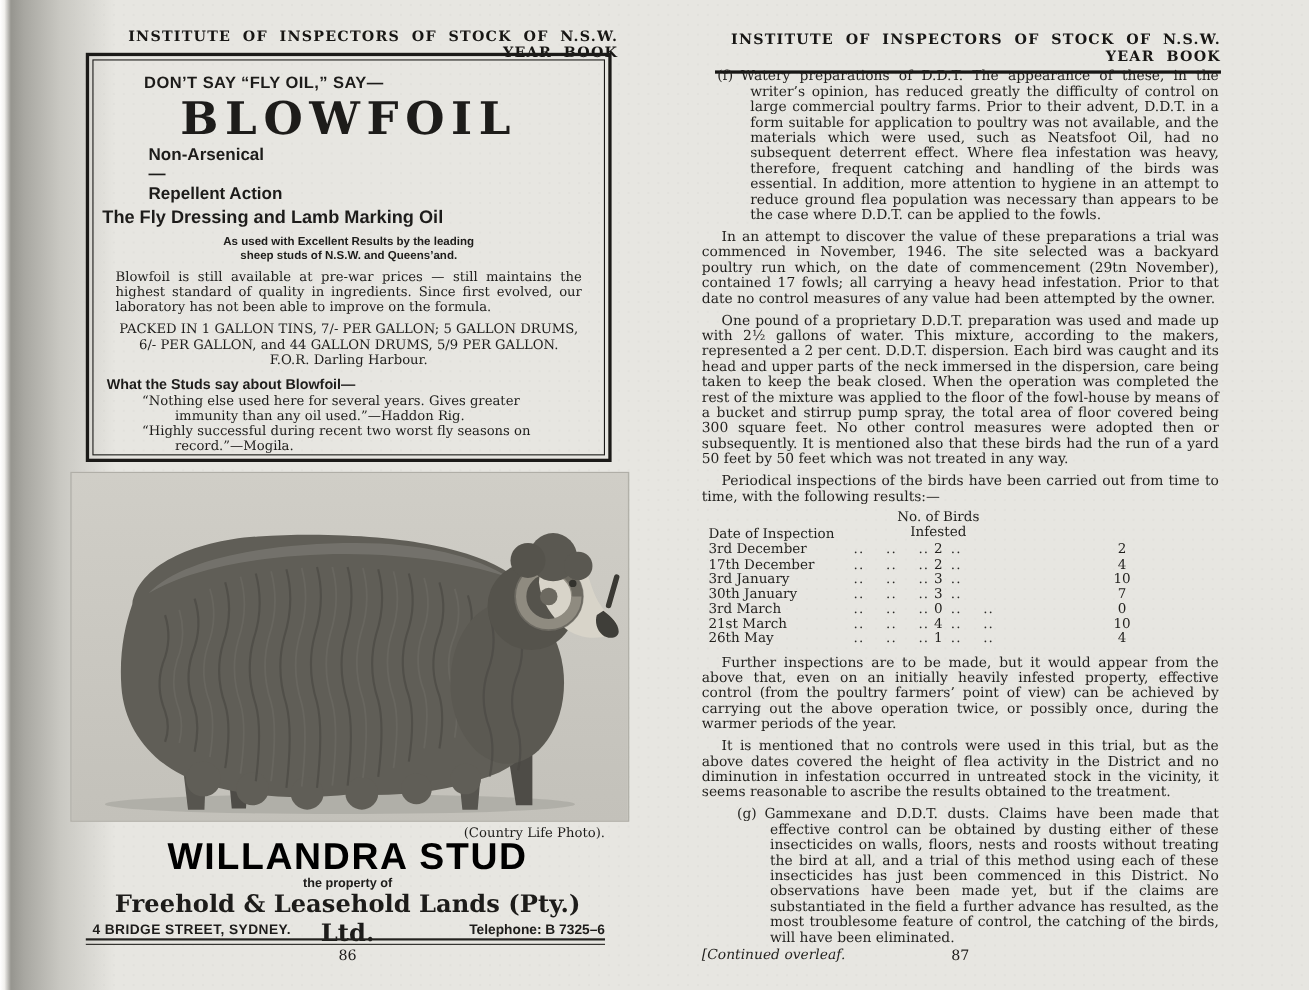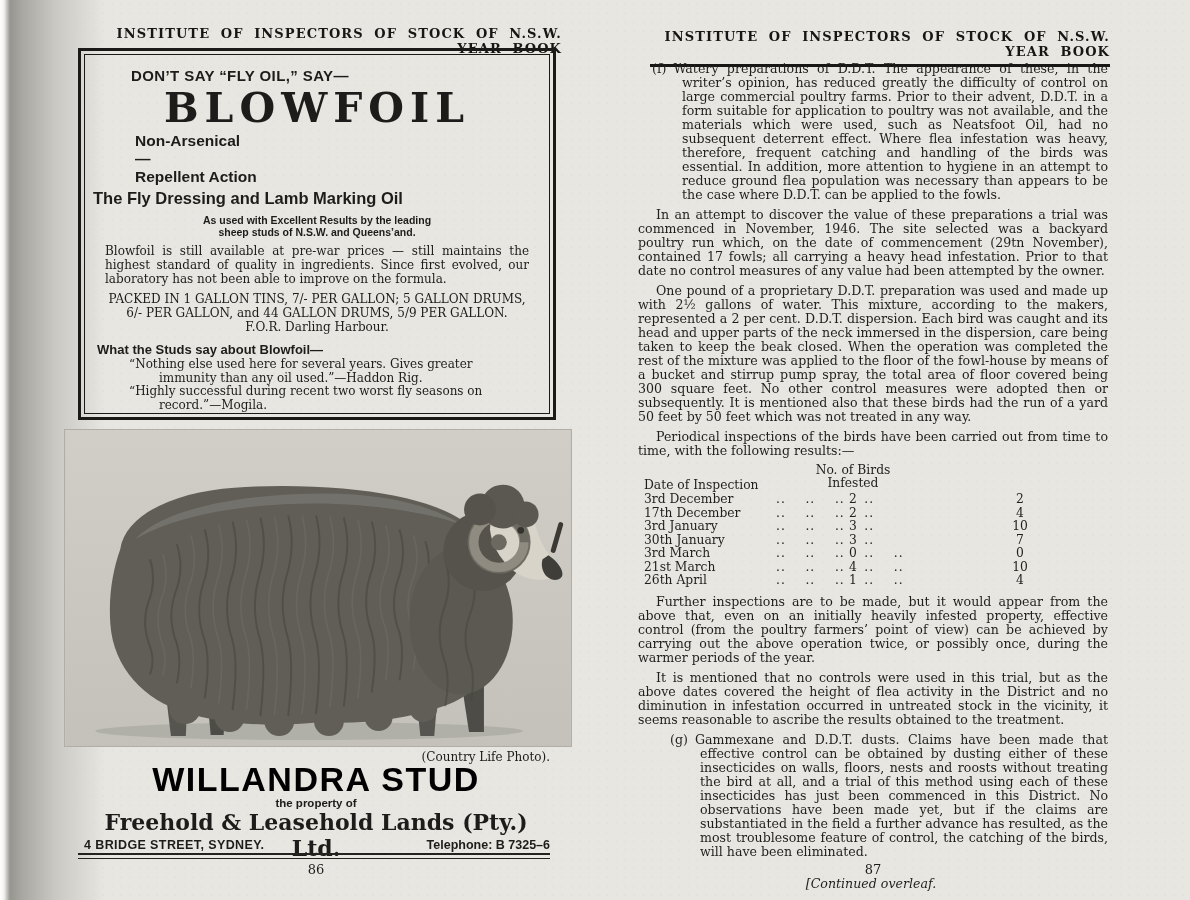--- a/index.html
+++ b/index.html
@@ -69,21 +69,21 @@
   .pageno-right { position:absolute; left:638px; top:862px; width:470px; text-align:center; font-size:13px; }
 
   
   .col { position:absolute; left:638px; top:62px; width:470px; font-size:12.6px; line-height:14px; text-align:justify; color:#201f1c; }
   .col p { margin-bottom:6px; }
   .p-indent { text-indent:18px; }
   .hang { padding-left:30px; text-indent:-30px; }
   .hang .plabel { margin-right:7px; }
   .hang-f { margin-left:14px; }
   .hang-g { margin-left:32px; margin-bottom:2px !important; }
-  .continued { text-align:center; font-style:italic; font-size:12.6px; margin-top:18px; padding-right:4px; }
+  .continued { text-align:left; font-style:italic; font-size:12.6px; margin-top:2px; padding-right:4px; }
 
   .results-table { position:relative; margin:4px 0 8px 0; font-size:12.3px; }
   .tbl-head { position:relative; height:28px; }
   .th-date  { position:absolute; left:6px;  bottom:0; }
   .th-birds { position:absolute; left:150px; width:130px; text-align:center; top:0; line-height:13px; }
   .th-fleas { position:absolute; left:288px; width:182px; text-align:center; top:0; line-height:13px; }
   .tbl-row { position:relative; height:13.5px; }
   .td-date { position:absolute; left:6px; white-space:pre; }
   .td-dots { position:absolute; left:138px; white-space:pre; letter-spacing:1px; color:#2a2926; }
   .td-birds{ position:absolute; left:185px; width:60px;  text-align:center; }
@@ -253,21 +253,21 @@
         <span class="td-birds">0</span>
         <span class="td-fleas">0</span>
     </div>
     <div class="tbl-row">
       <span class="td-date">21st March</span>
         <span class="td-dots">..    ..    ..    ..    ..</span>
         <span class="td-birds">4</span>
         <span class="td-fleas">10</span>
     </div>
     <div class="tbl-row">
-      <span class="td-date">26th April</span>
+      <span class="td-date">26th May</span>
         <span class="td-dots">..    ..    ..    ..    ..</span>
         <span class="td-birds">1</span>
         <span class="td-fleas">4</span>
     </div>
   </div>
 
   <p class="p-indent">Further inspections are to be made, but it would appear from the above that, even on an initially heavily infested property, effective control (from the poultry farmers’ point of view) can be achieved by carrying out the above operation twice, or possibly once, during the warmer periods of the year.</p>
 
   <p class="p-indent">It is mentioned that no controls were used in this trial, but as the above dates covered the height of flea activity in the District and no diminution in infestation occurred in untreated stock in the vicinity, it seems reasonable to ascribe the results obtained to the treatment.</p>
 

